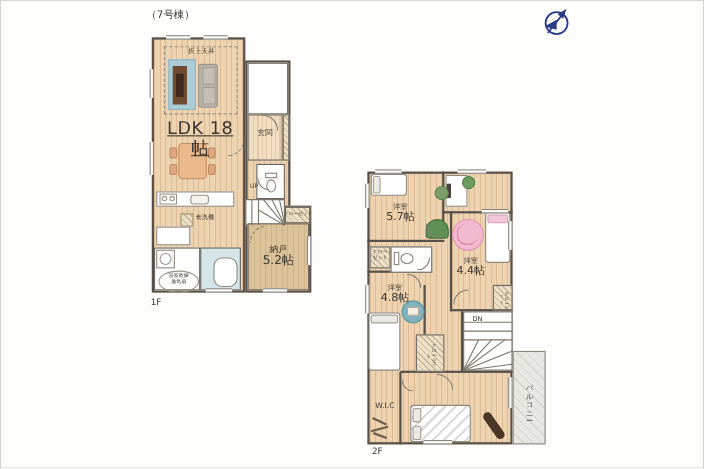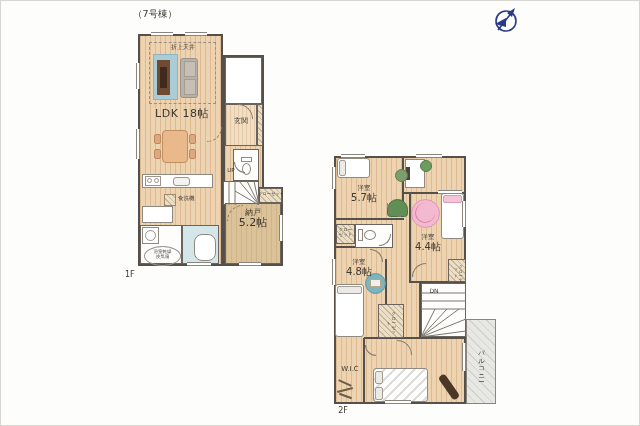--- a/index.html
+++ b/index.html
@@ -32,21 +32,21 @@
   .arc.bl{border-right:none;border-top:none;border-radius:0 0 0 100%;}
   .arc.br{border-left:none;border-top:none;border-radius:0 0 100% 0;}
   .dashed{border-style:dashed;}
   
   .f{position:absolute;box-sizing:border-box;}
   .bed{background:#fff;border:1px solid #8f897f;border-radius:3px;}
   .pillow{background:#eceae6;border:1px solid #a39d92;border-radius:2px;}
   
   .lbl{position:absolute;text-align:center;line-height:1.15;color:#3c3831;}
   .small{font-size:6.5px;}
-  .big{font-size:11px;letter-spacing:.5px;}
+  .big{font-size:16px;letter-spacing:.5px;text-decoration:underline;}
   .tiny{font-size:4.5px;letter-spacing:0;}
   .vtext{writing-mode:vertical-rl;text-orientation:upright;letter-spacing:1px;}
   .ceil{border:1px dashed #9a9186;}
   svg{display:block;}
 </style>
 </head>
 <body>
 
 <div class="screen">
 
@@ -126,29 +126,29 @@
   <div class="winH" style="left:186px;top:261px;width:24px;"></div>
   <div class="winV" style="left:278px;top:214px;height:26px;"></div>
   <div class="winH" style="left:238px;top:261px;width:22px;"></div>
 
   <div class="lbl small" style="left:150px;top:43px;width:64px;font-size:6px;">折上天井</div>
   <div class="lbl big" style="left:145px;top:107px;width:72px;">LDK 18帖</div>
   <div class="lbl" style="left:177px;top:194px;width:32px;font-size:5.5px;text-align:left;">食洗機</div>
   <div class="lbl" style="left:228px;top:116px;width:24px;font-size:7px;">玄関</div>
   <div class="lbl" style="left:222px;top:166px;width:16px;font-size:5.5px;">UP</div>
   <div class="lbl tiny" style="left:257px;top:191px;width:26px;font-size:4.2px;">クローゼット</div>
-  <div class="lbl" style="left:231px;top:207px;width:42px;">
+  <div class="lbl" style="left:231px;top:221px;width:42px;">
     <div style="font-size:8px;">納戸</div>
     <div style="font-size:11px;">5.2帖</div>
   </div>
   <div class="lbl" style="left:143px;top:245px;width:35px;height:16px;border:1px solid #9a948a;border-radius:50%;padding-top:2px;">
     <div class="tiny">浴室乾燥</div>
     <div class="tiny">換気扇</div>
   </div>
-  <div class="lbl" style="left:124px;top:269px;width:20px;font-size:8px;text-align:left;">1F</div>
+  <div class="lbl" style="left:136px;top:269px;width:20px;font-size:8px;text-align:left;">1F</div>
 
   <div class="rm" style="left:333px;top:155px;width:132px;height:248px;"></div>
   <div class="balcony" style="left:465px;top:318px;width:30px;height:85px;"></div>
 
   <div class="w" style="left:333px;top:217px;width:70px;height:2px;"></div>
   <div class="w" style="left:401px;top:155px;width:2px;height:48px;"></div>
   <div class="w" style="left:401px;top:191px;width:64px;height:2px;"></div>
   <div class="w" style="left:408px;top:191px;width:2px;height:91px;"></div>
   <div class="w" style="left:333px;top:245px;width:59px;height:2px;"></div>
   <div class="w" style="left:408px;top:280px;width:57px;height:2px;"></div>

